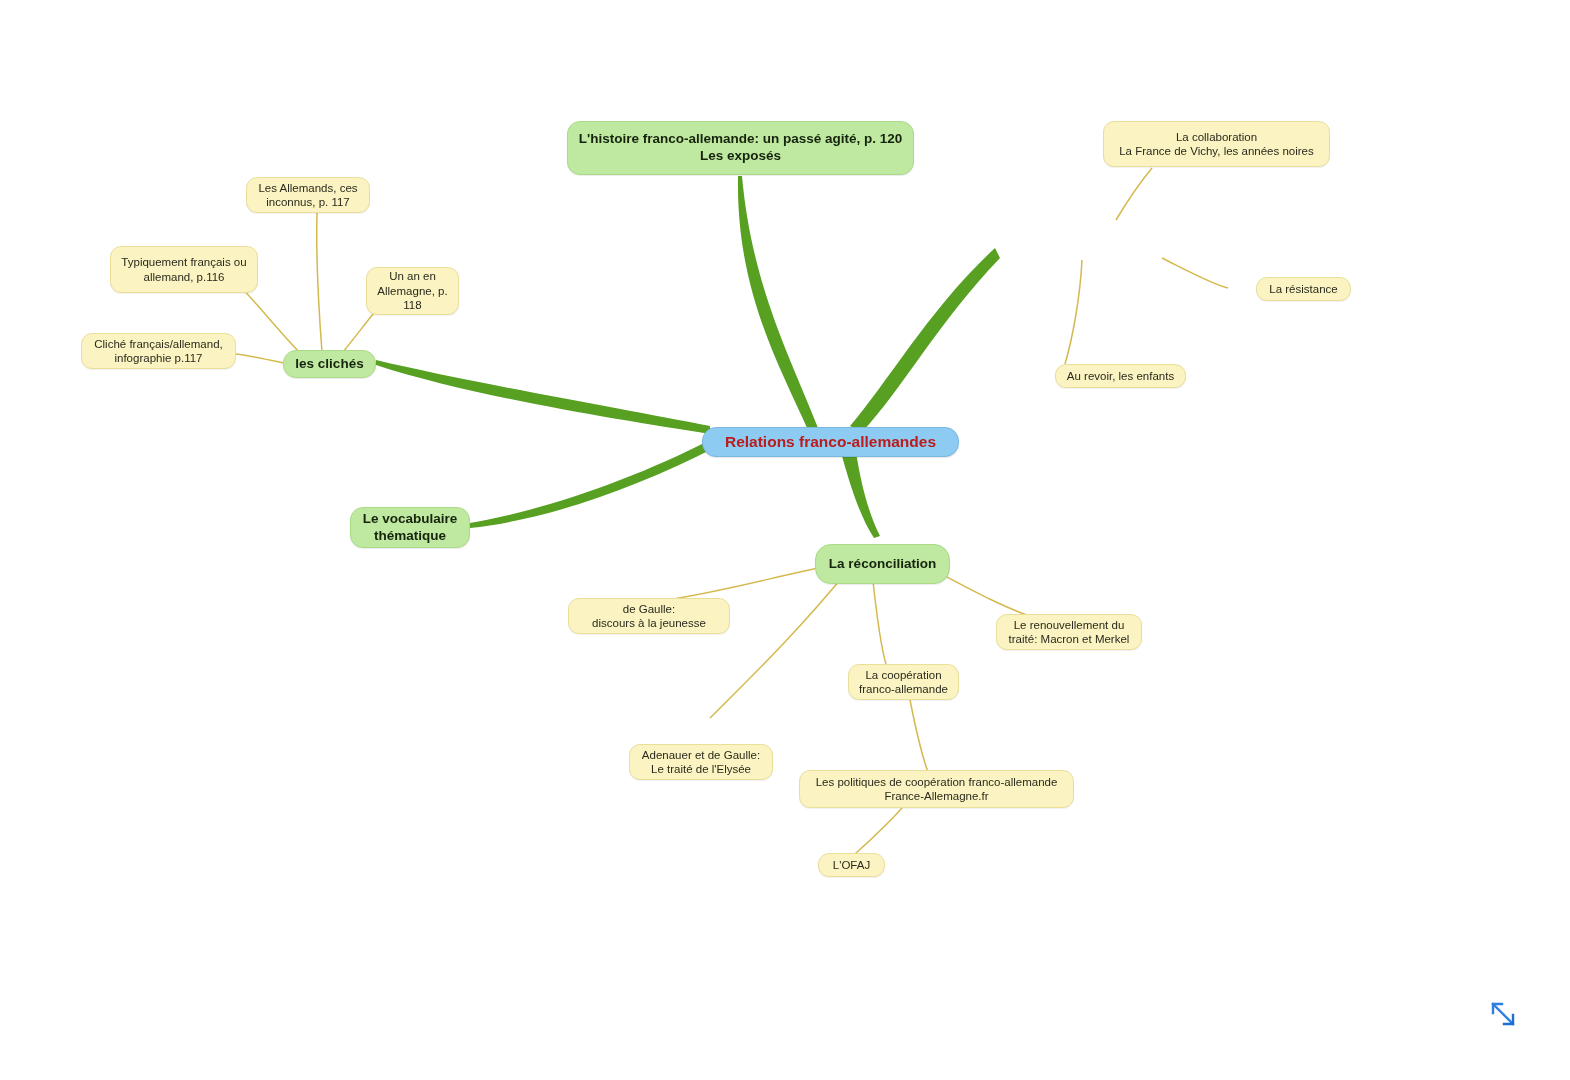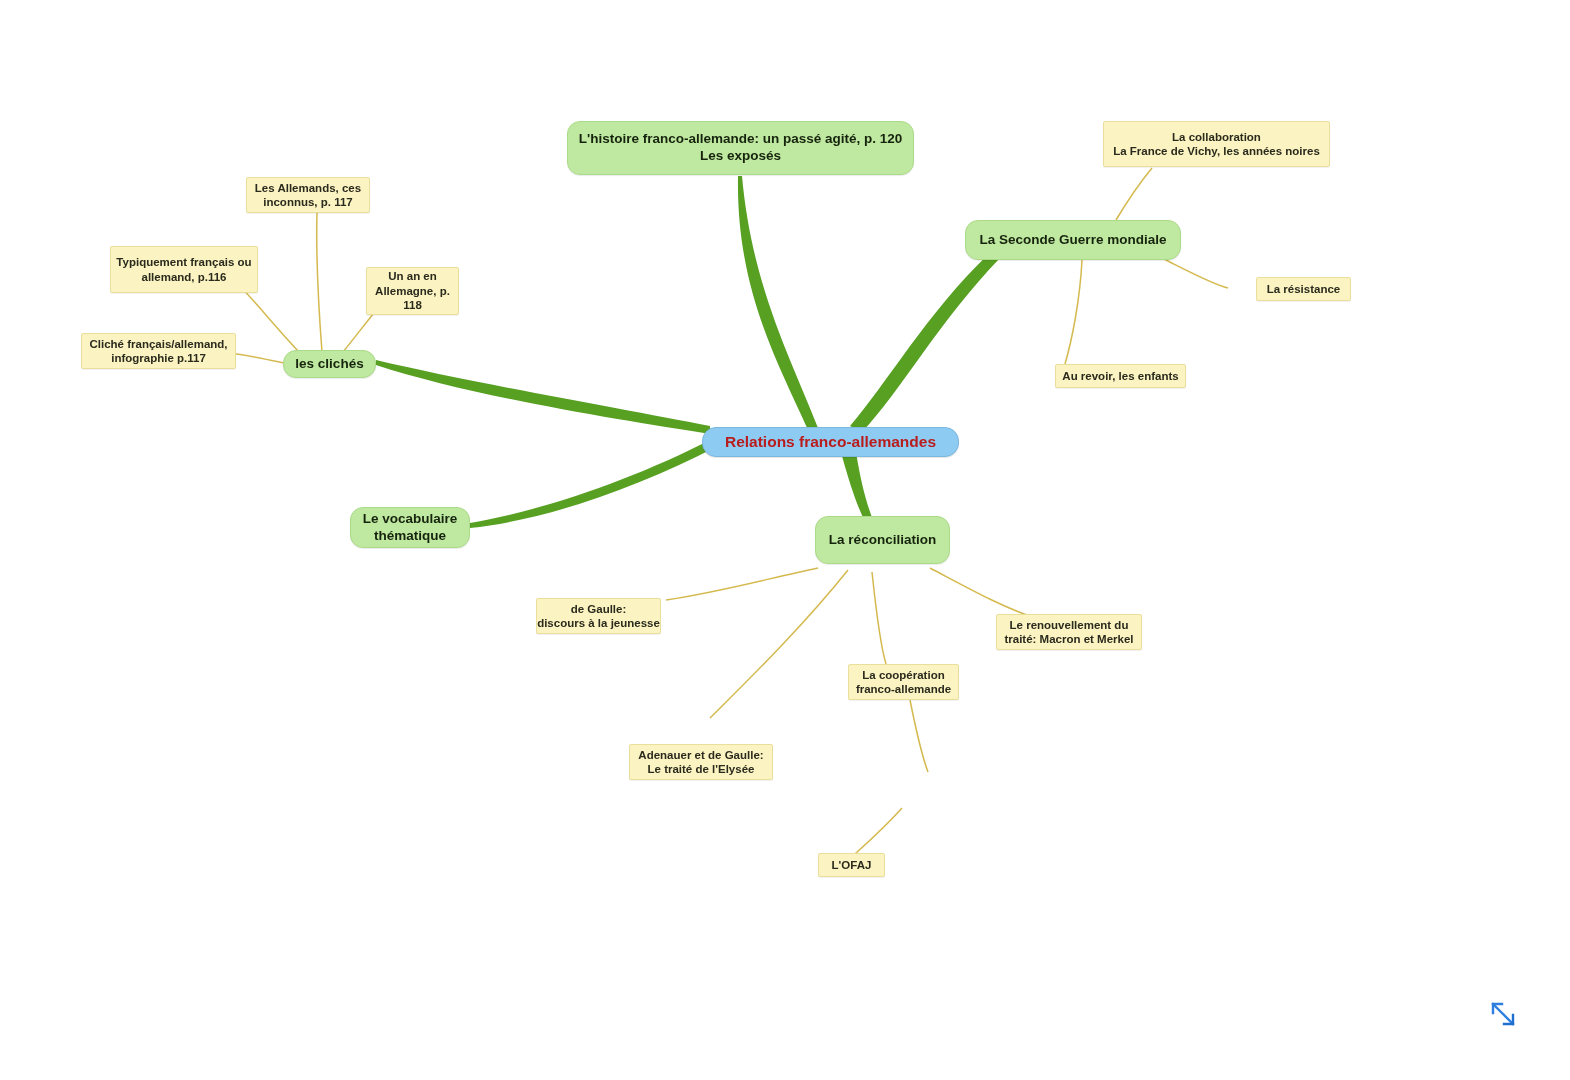--- a/index.html
+++ b/index.html
@@ -51,22 +51,22 @@
     border: 1px solid #aadb88;
     border-radius: 13px;
     font-weight: bold;
     font-size: 13.5px;
     color: #16240d;
     box-shadow: 0 1px 1px rgba(0,0,0,0.08);
   }
   .node-leaf {
     background: #fbf4c2;
     border: 1px solid #eadf9a;
-    border-radius: 2px;
-    font-weight: bold;
+    border-radius: 11px;
+    font-weight: normal;
     font-size: 11.5px;
     color: #2a2a1d;
     box-shadow: 0 1px 1px rgba(0,0,0,0.06);
   }
   .resize-handle {
     position: absolute;
     width: 34px;
     height: 34px;
     cursor: nwse-resize;
   }
@@ -114,21 +114,20 @@
       <path d="M 910,700 C 916,730 922,756 928,772"></path>
       <path d="M 902,808 C 886,826 866,844 855,854"></path>
     </g>
   </svg>
 
   <div class="node node-root" style="left:702px; top:427px; width:257px; height:30px;">Relations franco-allemandes</div>
 
   <div class="node node-branch" style="left:567px; top:121px; width:347px; height:54px;">L'histoire franco-allemande: un passé agité, p. 120
 Les exposés</div>
 
-  <div class="node node-branch" style="left:965px; top:220px; width:216px; height:40px;">La Seconde Guerre mondiale</div>
 
   <div class="node node-leaf" style="left:1103px; top:121px; width:227px; height:46px;">La collaboration
 La France de Vichy, les années noires</div>
 
   <div class="node node-leaf" style="left:1256px; top:277px; width:95px; height:24px;">La résistance</div>
 
   <div class="node node-leaf" style="left:1055px; top:364px; width:131px; height:24px;">Au revoir, les enfants</div>
 
   <div class="node node-branch" style="left:283px; top:350px; width:93px; height:28px;">les clichés</div>
 
@@ -141,34 +140,36 @@
   <div class="node node-leaf" style="left:366px; top:267px; width:93px; height:48px;">Un an en
 Allemagne, p.
 118</div>
 
   <div class="node node-leaf" style="left:81px; top:333px; width:155px; height:36px;">Cliché français/allemand,
 infographie p.117</div>
 
   <div class="node node-branch" style="left:350px; top:507px; width:120px; height:41px;">Le vocabulaire
 thématique</div>
 
-  <div class="node node-branch" style="left:815px; top:516px; width:135px; height:48px;">La réconciliation</div>
+  <div class="node node-branch" style="left:815px; top:544px; width:135px; height:40px;border-radius:16px;">La réconciliation</div>
 
-  <div class="node node-leaf" style="left:536px; top:598px; width:125px; height:36px;">de Gaulle:
+  <div class="node node-leaf" style="left:568px; top:598px; width:162px; height:36px;">de Gaulle:
 discours à la jeunesse</div>
 
   <div class="node node-leaf" style="left:629px; top:716px; width:144px; height:36px;margin-top:28px;">Adenauer et de Gaulle:
 Le traité de l'Elysée</div>
 
   <div class="node node-leaf" style="left:848px; top:664px; width:111px; height:36px;">La coopération
 franco-allemande</div>
 
   <div class="node node-leaf" style="left:996px; top:614px; width:146px; height:36px;">Le renouvellement du
 traité: Macron et Merkel</div>
 
+  <div class="node node-leaf" style="left:799px; top:770px; width:275px; height:38px;">Les politiques de coopération franco-allemande
+France-Allemagne.fr</div>
 
   <div class="node node-leaf" style="left:818px; top:853px; width:67px; height:24px;">L'OFAJ</div>
 
   <div class="resize-handle" style="left:1486px; top:997px;">
     <svg viewBox="0 0 34 34" width="34" height="34" aria-hidden="true">
       <g stroke="#2f7fe0" stroke-width="2.4" fill="none" stroke-linecap="square" stroke-linejoin="miter">
         <line x1="7" y1="7" x2="27" y2="27"></line>
         <polyline points="7,16 7,7 16,7" stroke="#2f7fe0"></polyline>
         <polyline points="27,18 27,27 18,27" stroke="#1f6fd0"></polyline>
       </g>

